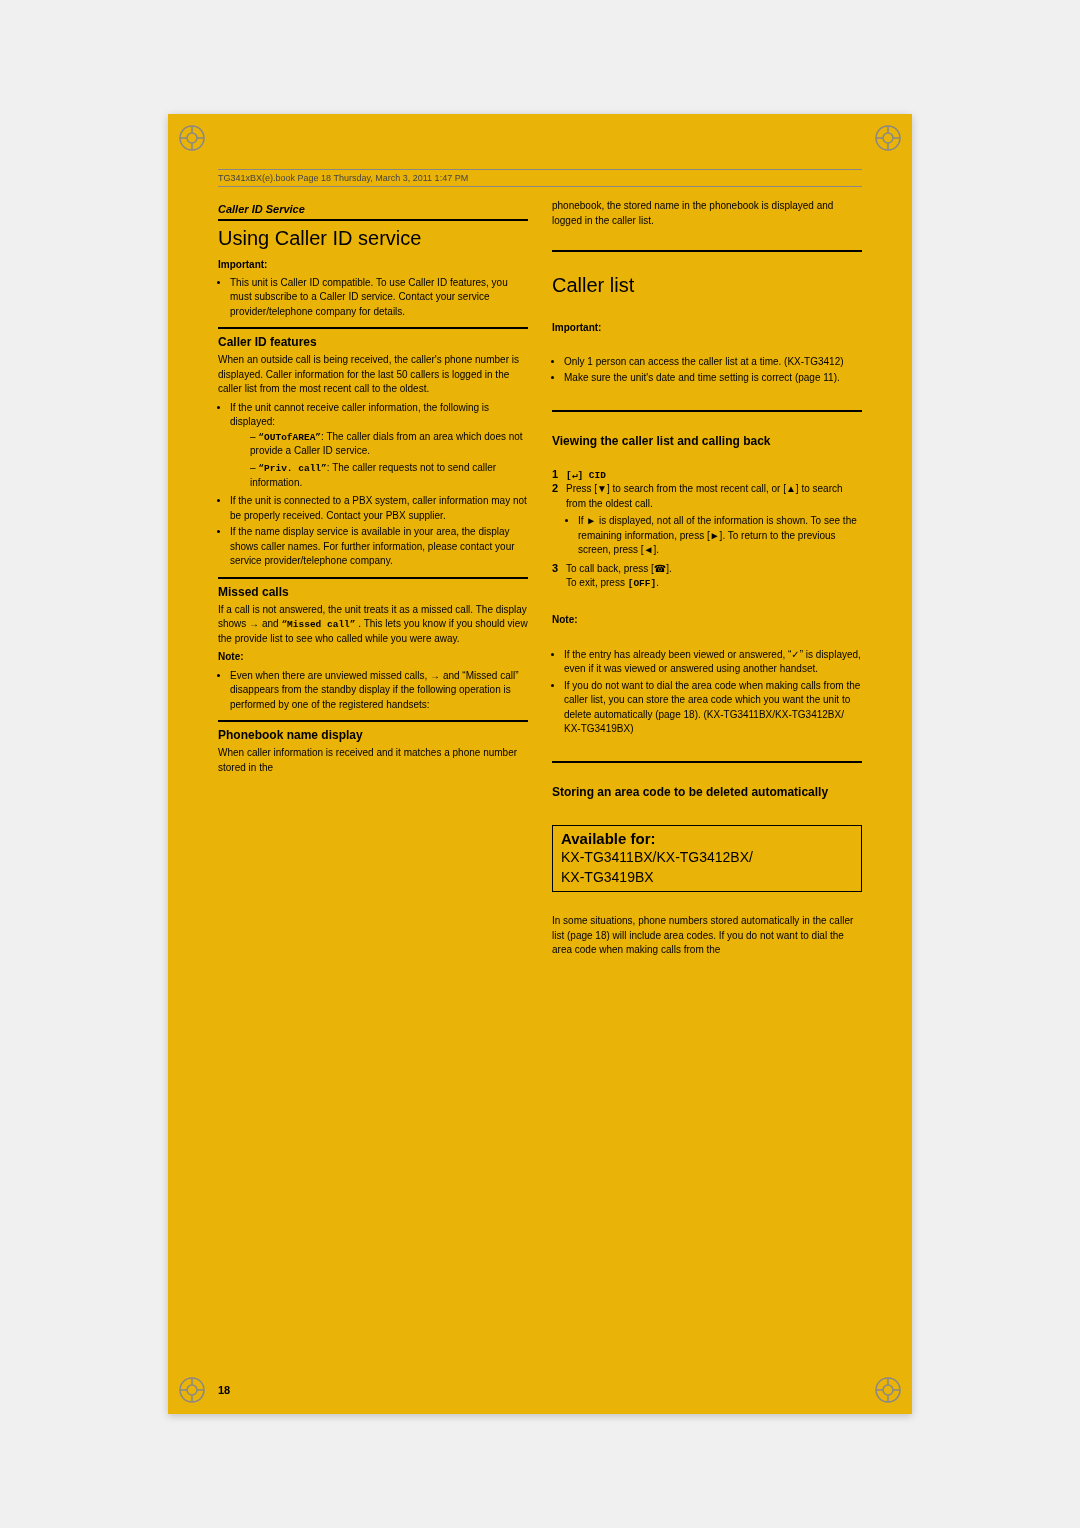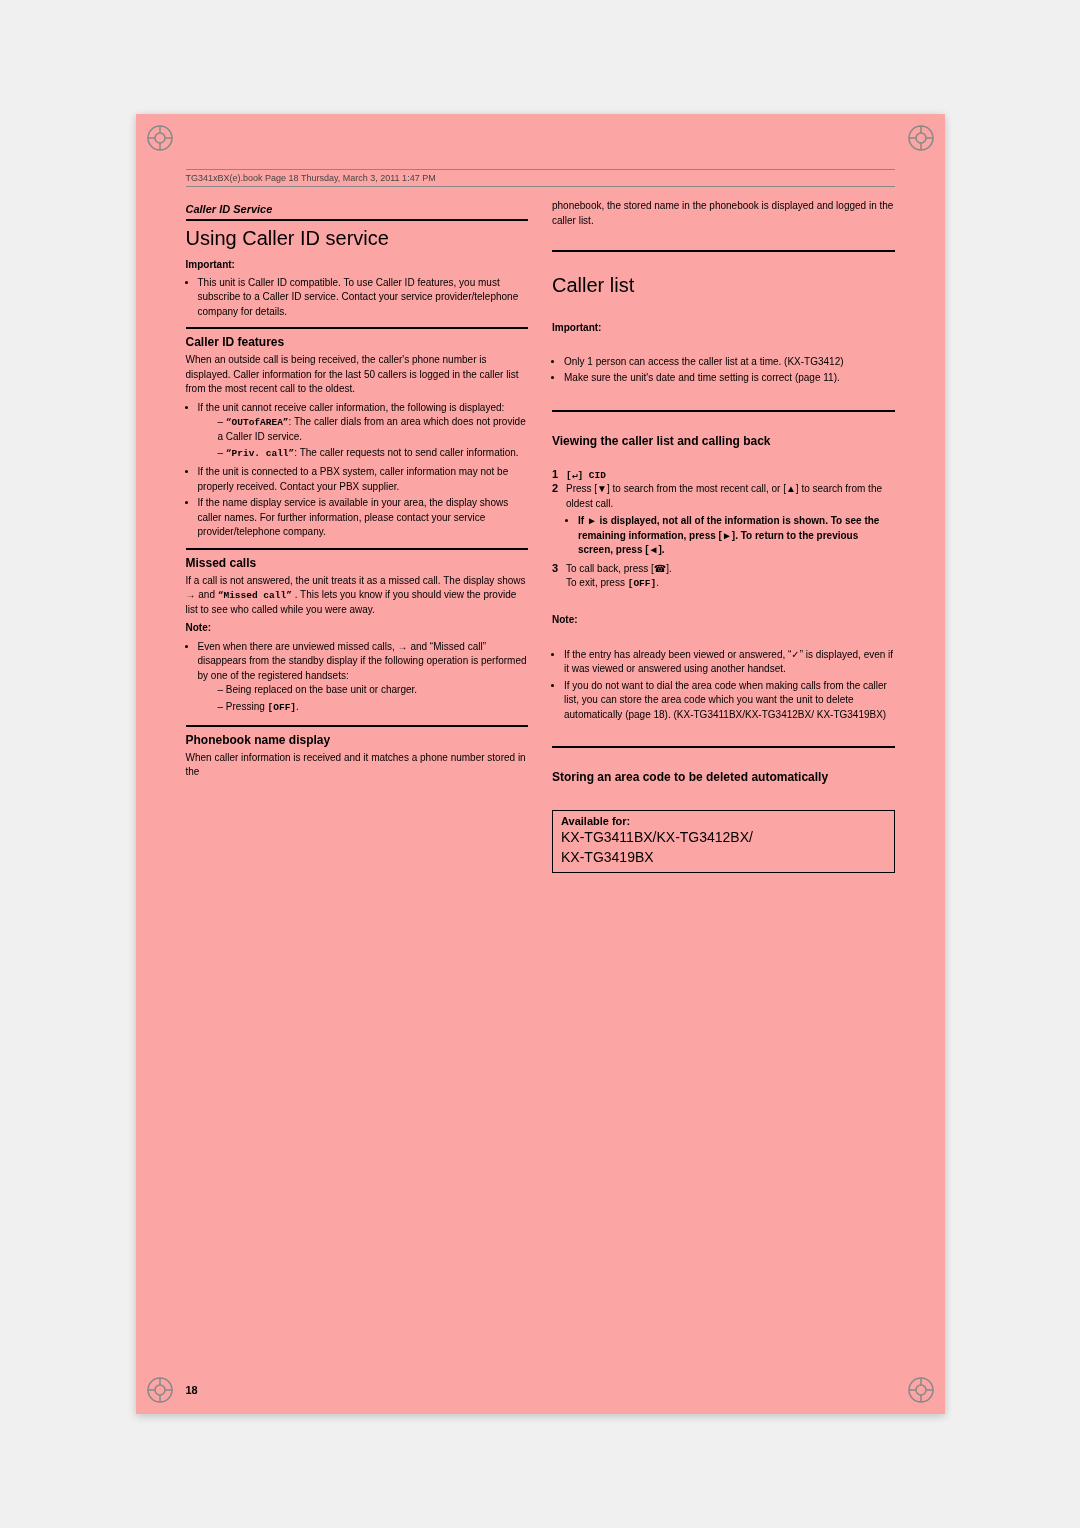--- a/index.html
+++ b/index.html
@@ -6,23 +6,23 @@
     body {
       width: 1080px;
       height: 1528px;
       background: #f0f0f0;
       display: flex;
       justify-content: center;
       align-items: center;
       font-family: Arial, Helvetica, sans-serif;
     }
     .page {
-      width: 809px;
+      width: 744px;
       height: 1300px;
-      background: #fca5a5;
+      background: #eab308;
       position: relative;
       padding: 0;
       box-shadow: 0 2px 8px rgba(0,0,0,0.2);
     }
     
     .corner {
       position: absolute;
       width: 28px;
       height: 28px;
     }
@@ -137,21 +137,21 @@
       font-weight: bold;
     }
     .available-box {
       border: 1px solid #000;
       padding: 4px 8px;
       margin: 6px 0;
       display: inline-block;
     }
     .available-box .avail-label {
       font-weight: bold;
-      font-size: 11px;
+      font-size: 15px;
     }
     .available-box p {
       font-size: 14px;
       margin: 0;
     }
     .page-number {
       position: absolute;
       bottom: 18px;
       left: 50px;
       font-size: 11px;
@@ -245,24 +245,20 @@
       <p class="body-text">
         <span>If a call is not answered, the unit treats it as a missed call. The display shows → and</span>
         <span class="bold-mono">“Missed call”</span>
         <span>. This lets you know if you should view the provide list to see who called while you were away.</span>
       </p>
 
       <p class="note-label">Note:</p>
       <ul class="bullet-list">
         <li>
           <span>Even when there are unviewed missed calls, → and “Missed call” disappears from the standby display if the following operation is performed by one of the registered handsets:</span>
-          <ul class="dash-list">
-            <li>Being replaced on the base unit or charger.</li>
-            <li>Pressing <span class="bold-mono">[OFF]</span>.</li>
-          </ul>
         </li>
       </ul>
 
       <hr class="section-divider">
       <h2 class="sub-heading">Phonebook name display</h2>
       <p class="body-text">When caller information is received and it matches a phone number stored in the</p>
 
     </div>
 
     <div class="right-col">
@@ -284,21 +280,21 @@
       <table style="width:100%;border-collapse:collapse;margin-bottom:6px;">
         <tbody>
             <tr>
           <td style="width:14px;vertical-align:top;font-weight:bold;font-size:11px;">1</td>
           <td style="font-size:10px;line-height:1.45;"><span class="bold-mono">[↵] CID</span></td>
         </tr>
         <tr>
           <td style="width:14px;vertical-align:top;font-weight:bold;font-size:11px;">2</td>
           <td style="font-size:10px;line-height:1.45;">
             <span>Press [▼] to search from the most recent call, or [▲] to search from the oldest call.</span>
-            <ul class="bullet-list" style="margin-top:3px;font-weight:bold;">
+            <ul class="bullet-list" style="margin-top:3px;">
               <li>If ► is displayed, not all of the information is shown. To see the remaining information, press [►]. To return to the previous screen, press [◄].</li>
             </ul>
           </td>
         </tr>
         <tr>
           <td style="width:14px;vertical-align:top;font-weight:bold;font-size:11px;">3</td>
           <td style="font-size:10px;line-height:1.45;">
             <span>To call back, press [☎].</span><br>
             <span>To exit, press <span class="bold-mono">[OFF]</span>.</span>
           </td>
@@ -314,19 +310,20 @@
 
       <hr class="section-divider">
       <h2 class="sub-heading">Storing an area code to be deleted automatically</h2>
 
       <div class="available-box">
         <div class="avail-label">Available for:</div>
         <p style="white-space:pre-line;">KX-TG3411BX/KX-TG3412BX/
 KX-TG3419BX</p>
       </div>
 
+      <p class="body-text">In some situations, phone numbers stored automatically in the caller list (page 18) will include area codes. If you do not want to dial the area code when making calls from the</p>
 
     </div>
   </div>
 
   <div class="page-number">18</div>
 
 </div>
 
 </body></html>

